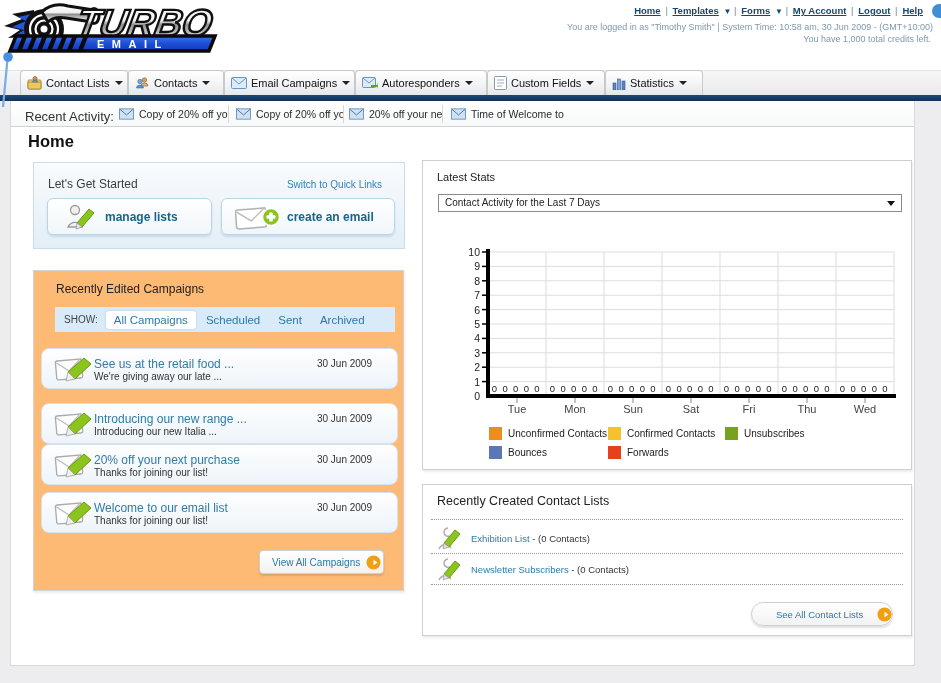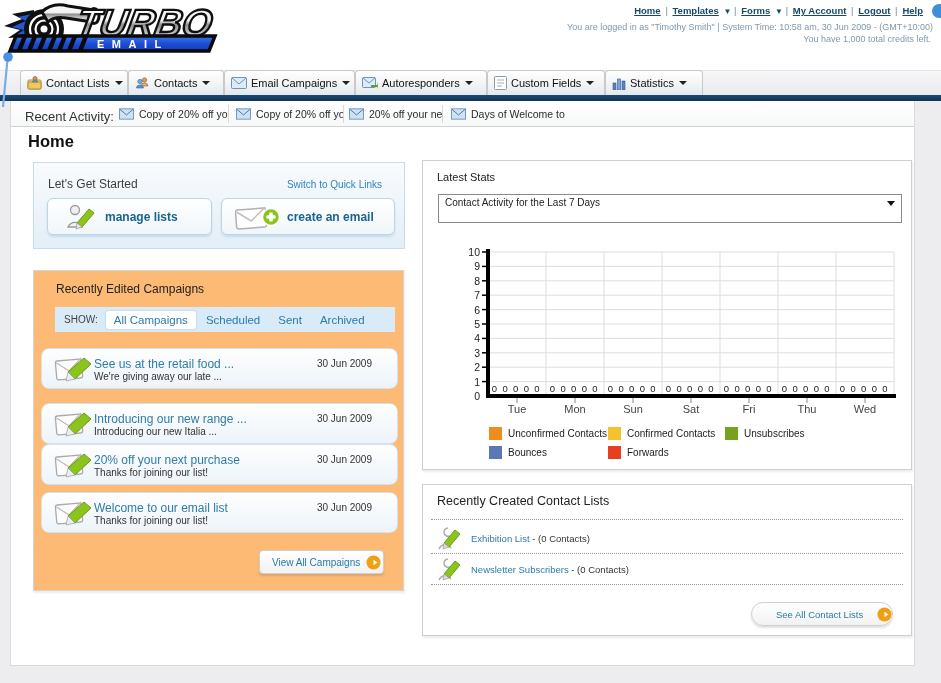--- a/index.html
+++ b/index.html
@@ -53,21 +53,21 @@
 .card { position:absolute; left:7px; width:357px; height:41px; background:linear-gradient(#fefefe,#edf4fa); border:1px solid #d3e2ee; border-radius:8px; }
 .card .t1 { position:absolute; left:52px; top:8px; font-size:12px; color:#2e7ca8; }
 .card .t2 { position:absolute; left:52px; top:22px; font-size:10px; color:#333; }
 .card .dt { position:absolute; right:25px; top:9px; font-size:10px; color:#333; }
 #vac { position:absolute; left:225px; top:279px; width:125px; height:24px; background:linear-gradient(#ffffff,#f2f2f2); border:1px solid #cfcfcf; border-radius:4px; box-shadow:0 2px 2px rgba(0,0,0,.12); display:flex; align-items:center; }
 #vac span { font-size:10px; color:#2a7aab; margin-left:12px; white-space:nowrap; }
 
 
 #statsbox { top:160px; left:422px; width:490px; height:310px; background:#fff; border:1px solid #cfcfcf; box-shadow:1px 2px 2px rgba(0,0,0,.08); }
 #statsbox .ttl { position:absolute; left:14px; top:10px; font-size:11px; color:#222; }
-#dropdown { position:absolute; left:15px; top:33px; width:464px; height:29px; background:#fff; border:1px solid #8a8a8a; font-size:10px; color:#222; line-height:16px; padding-left:6px; }
+#dropdown { position:absolute; left:15px; top:33px; width:464px; height:18px; background:#fff; border:1px solid #8a8a8a; font-size:10px; color:#222; line-height:16px; padding-left:6px; }
 #dropdown .car { position:absolute; right:6px; top:6px; width:0; height:0; border-left:4px solid transparent; border-right:4px solid transparent; border-top:5px solid #111; }
 .leg { position:absolute; display:flex; align-items:center; font-size:10px; color:#222; white-space:nowrap; }
 .leg .sq { width:13px; height:13px; margin-right:6px; }
 
 
 #clbox { top:484px; left:422px; width:490px; height:152px; background:#fff; border:1px solid #cfcfcf; box-shadow:1px 2px 2px rgba(0,0,0,.08); }
 #clbox .ttl { position:absolute; left:14px; top:9px; font-size:12.5px; color:#222; }
 .dotted { position:absolute; left:8px; right:8px; border-top:1px dotted #9a9a9a; }
 .clitem { position:absolute; left:14px; font-size:9.5px; color:#333; }
 .clitem a { color:#2e7ca8; text-decoration:none; }
@@ -213,21 +213,21 @@
         <rect x=".5" y=".5" width="15" height="11" fill="#cfe2f3" stroke="#6d94bc"></rect>
         <path d="M1 1 L8 7 L15 1" fill="none" stroke="#4a72a0"></path>
       </svg>
     <span>20% off your next |</span>
   </div>
   <div class="ract" style="left:440px;border-right:none;">
     <svg width="15" height="12" viewBox="0 0 16 12">
         <rect x=".5" y=".5" width="15" height="11" fill="#cfe2f3" stroke="#6d94bc"></rect>
         <path d="M1 1 L8 7 L15 1" fill="none" stroke="#4a72a0"></path>
       </svg>
-    <span>Days of Welcome to</span>
+    <span>Time of Welcome to</span>
   </div>
 </div>
 
 <div class="abs" id="home">Home</div>
 
 <div class="abs" id="getstarted">
   <span class="ttl">Let's Get Started</span>
   <a class="sw" href="#">Switch to Quick Links</a>
   <div class="bigbtn" id="btn-ml">
     <svg width="30" height="28" viewBox="0 0 30 28" style="margin-left:17px;">

